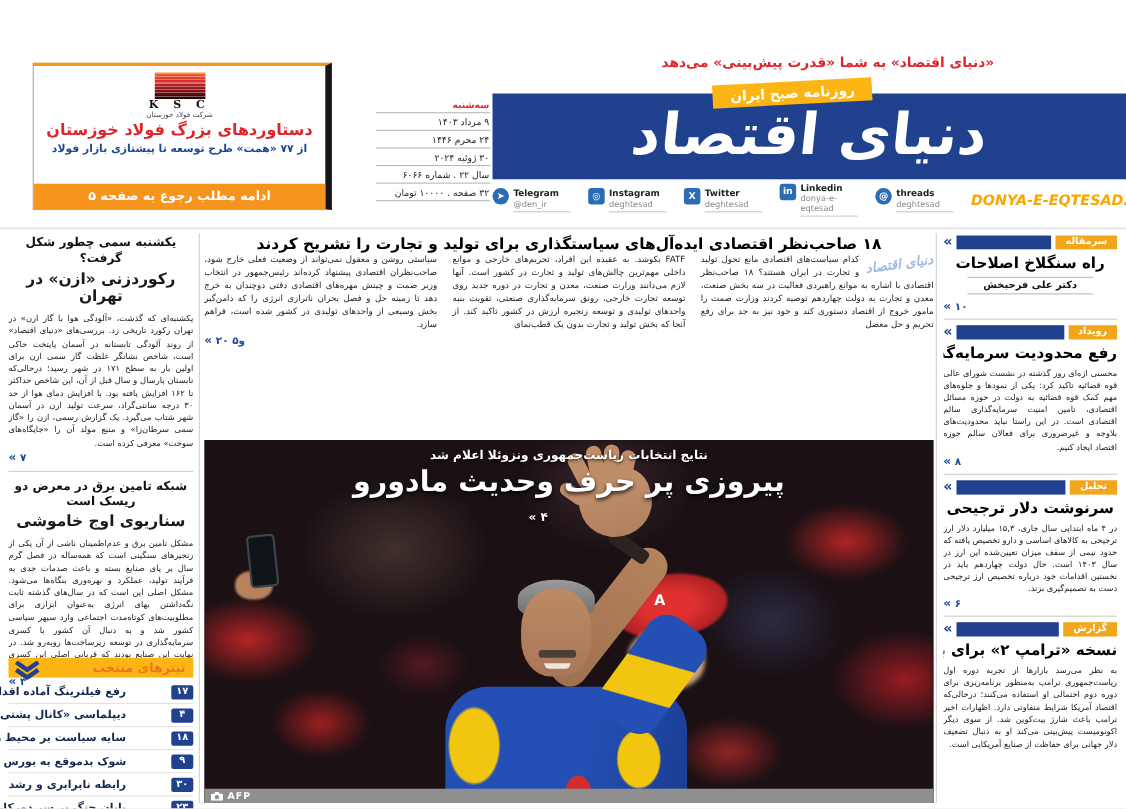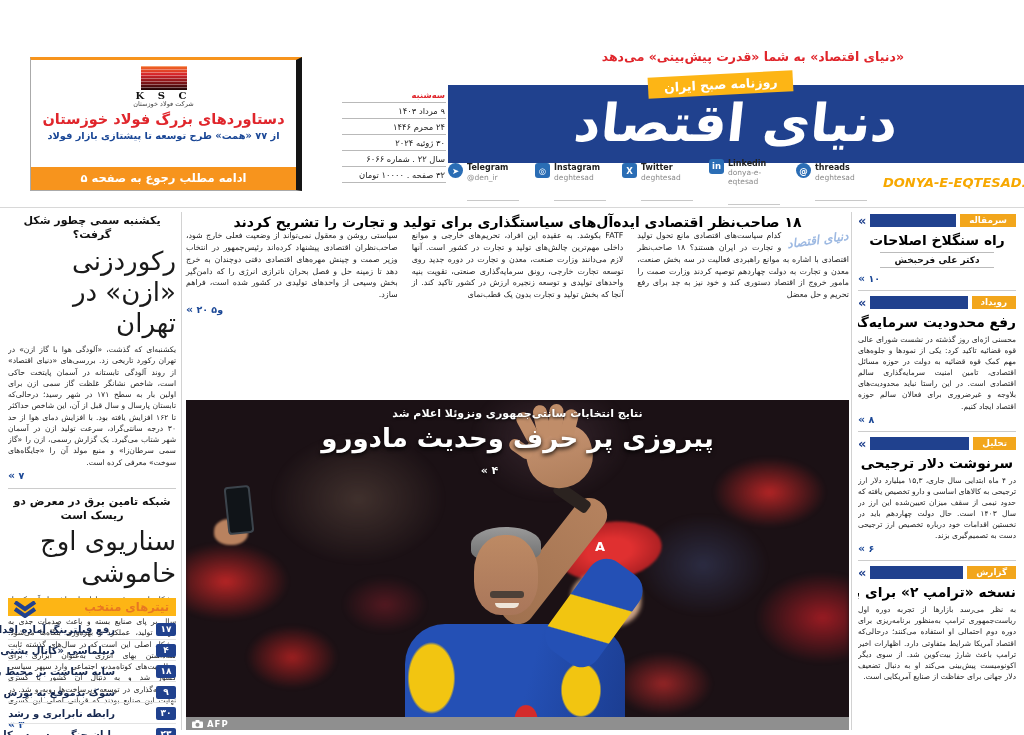--- a/index.html
+++ b/index.html
@@ -32,21 +32,21 @@
     font-weight:bold; font-size:12.5px; padding:3px 16px; transform:rotate(-3deg); }
   .dates { position:absolute; top:87px; left:342px; width:104px; font-size:8.4px; color:#222; }
   .dates .row { border-bottom:1px solid #b9b9b9; padding:2.5px 1px; white-space:nowrap; }
   .dates .row.weekday { color:#e0262c; font-weight:bold; }
   .social { position:absolute; top:167px; left:448px; right:10px; height:30px; direction:ltr;
     display:flex; align-items:center; gap:16px; }
   .s-item { display:flex; align-items:flex-start; gap:4px; }
   .s-icon { width:15px; height:15px; border-radius:50%; background:#2a6db5; color:#fff;
     font-size:8.5px; font-weight:bold; display:flex; align-items:center; justify-content:center; flex:0 0 auto; }
   .s-icon.square { border-radius:3px; }
-  .s-col { border-bottom:1px solid #c9c9c9; padding-bottom:18px; min-width:52px; }
+  .s-col { border-bottom:1px solid #c9c9c9; padding-bottom:2px; min-width:52px; }
   .s-name { font-size:8px; font-weight:bold; color:#222; line-height:1.2; }
   .s-handle { font-size:7.5px; color:#8a8a8a; line-height:1.2; }
   .website { margin-left:auto; color:#f7a800; font-weight:bold; font-style:italic; font-size:13px; white-space:nowrap; }
   .header-rule { position:absolute; top:207px; left:0; right:0; height:1px; background:#d8d8d8; }
   .vrule { position:absolute; top:212px; bottom:5px; width:1px; background:#d2d2d2; }
   
   .ref { display:block; text-align:left; color:#1a4796; font-weight:bold; font-size:9.5px; direction:ltr; margin-top:1px;}
   .guill { font-size:11px; }
   
   .rsb { position:absolute; top:214px; left:858px; width:158px; height:516px; overflow:hidden; }
@@ -56,21 +56,21 @@
   .sec-guill { color:#20418e; font-weight:bold; font-size:13px; direction:ltr; }
   .sec-title { text-align:center; font-weight:bold; font-size:13.8px; color:#000; margin:1px 0 4px; letter-spacing:-0.6px; white-space:nowrap;}
   .sec-author { width:72%; margin:0 auto 4px; text-align:center; font-size:9px; font-weight:bold;
     border-top:1px solid #bbb; border-bottom:1px solid #bbb; padding:2px 0; color:#111; }
   .sec-body { font-size:7.5px; line-height:1.48; text-align:justify; color:#222; }
   .sec-sep { border-top:1px solid #ccc; margin:5px 0; }
   
   .lsb { position:absolute; top:214px; left:8px; width:168px; }
   .la { overflow:hidden; }
   .la-kicker { font-size:11px; font-weight:bold; text-align:center; color:#111; line-height:1.3; }
-  .la-title { font-size:26px; font-weight:normal; text-align:right; line-height:1.2; margin:3px 0 5px; letter-spacing:-1px; }
+  .la-title { font-size:14px; font-weight:bold; text-align:center; line-height:1.2; margin:3px 0 5px; letter-spacing:-1px; }
   .la-body { font-size:7.6px; line-height:1.48; text-align:justify; color:#222; }
   .la-sep { border-top:1px solid #ccc; margin:6px 0; }
   .selected { position:absolute; top:384px; left:0; width:168px; }
   .sel-header { position:relative; background:#fdb515; height:18px; margin-bottom:3px; }
   .sel-title { color:#e87722; font-weight:bold; font-size:11.5px; line-height:18px; padding-right:7px; }
   .sel-chev { position:absolute; left:5px; top:3px; }
   .sel-item { display:flex; align-items:center; gap:5px; padding:3.5px 0; border-bottom:1px solid #e3e3e3; }
   .sel-badge { background:#20418e; color:#fff; font-weight:bold; font-size:9px; min-width:20px;
     height:13px; line-height:13px; text-align:center; border-radius:2px; flex:0 0 auto;margin-left:36px; }
   .sel-text { font-size:10px; font-weight:bold; color:#16284f; white-space:nowrap; letter-spacing:-0.4px;}
@@ -245,21 +245,21 @@
     <div class="m-palm"></div>
     <div class="m-f f1"></div>
     <div class="m-f f2"></div>
     <div class="m-f f3"></div>
     <div class="m-f f4"></div>
     <div class="thumb"></div>
     <div class="m-hair"></div>
     <div class="m-head"></div>
     <div class="m-mustache"></div>
     <div class="m-mouth"></div>
-    <div class="ph-kicker">نتایج انتخابات سانتی‌جمهوری ونزوئلا اعلام شد</div>
+    <div class="ph-kicker">نتایج انتخابات ریاست‌جمهوری ونزوئلا اعلام شد</div>
     <div class="ph-title">پیروزی پر حرف وحدیث مادورو</div>
     <div class="ph-ref">« <span>۴</span></div>
     <div class="ph-credit">
       <svg width="11" height="8" viewBox="0 0 11 8">
           <rect x="0" y="1.5" width="11" height="6.5" rx="1" fill="#fff"></rect>
           <rect x="3.5" y="0" width="4" height="2" rx="0.5" fill="#fff"></rect>
           <circle cx="5.5" cy="4.7" r="2" fill="#8f8f8f"></circle>
         </svg>
       <span class="ph-credit-label">AFP</span>
     </div>

